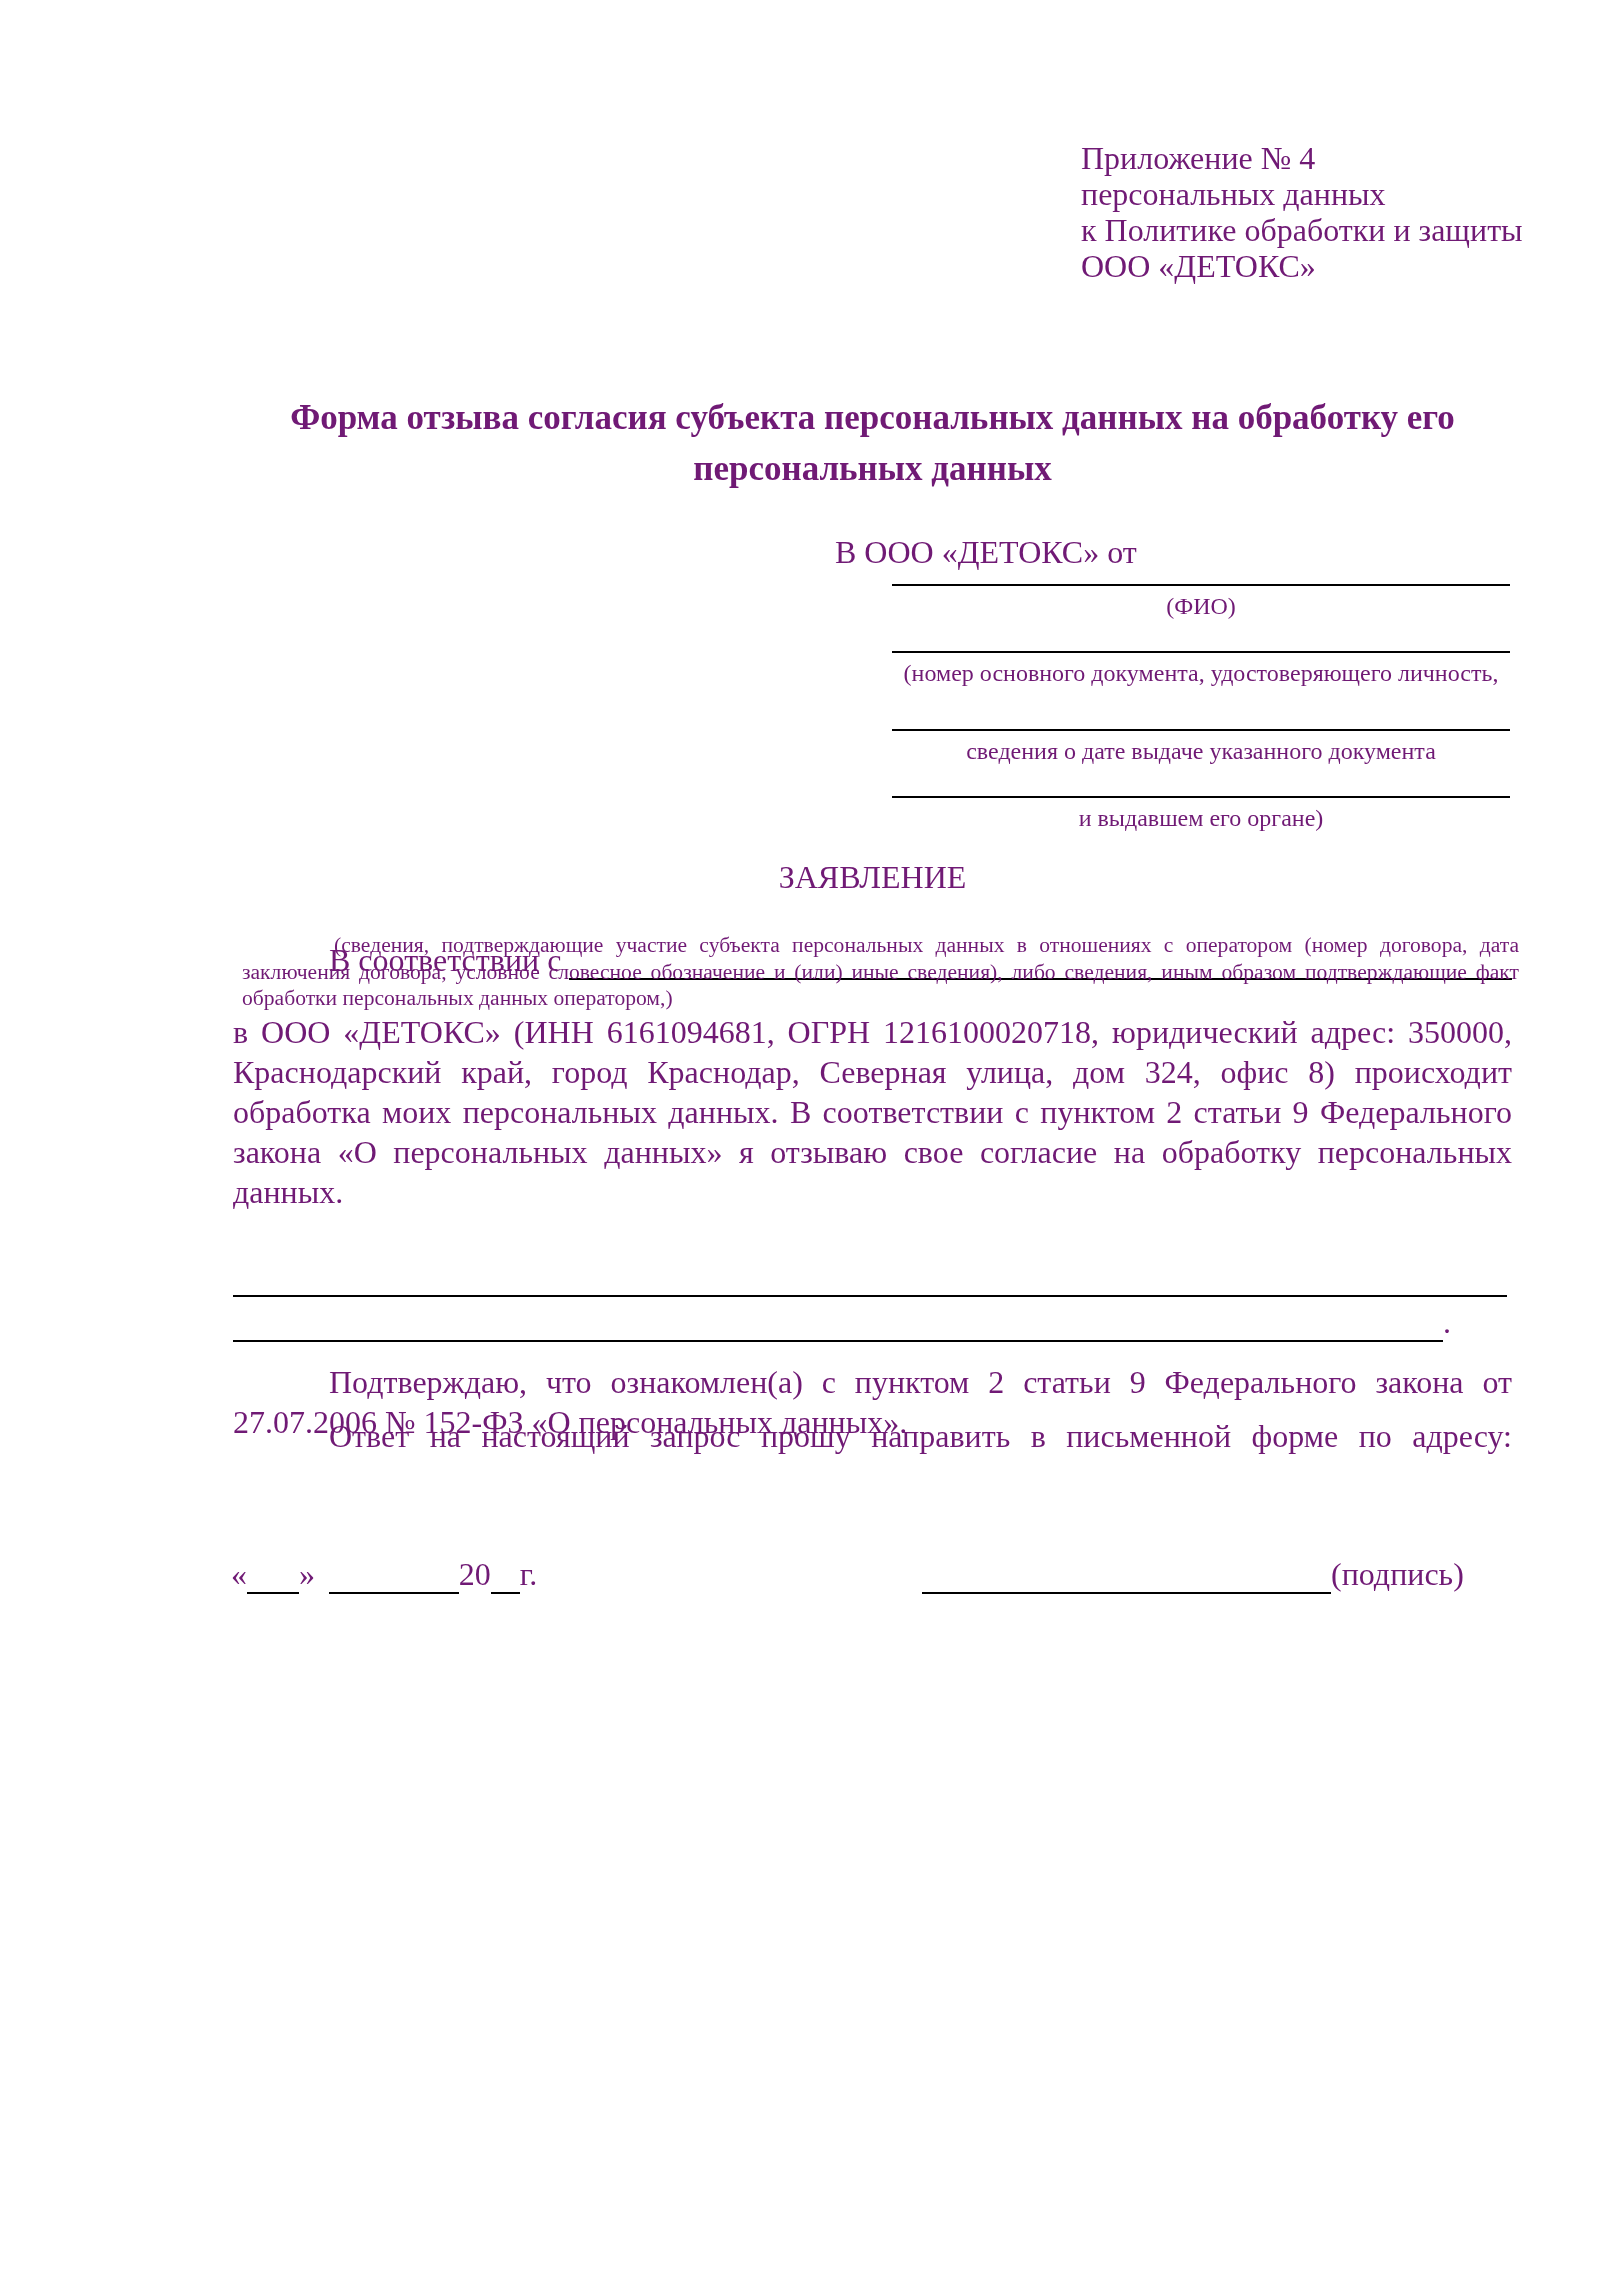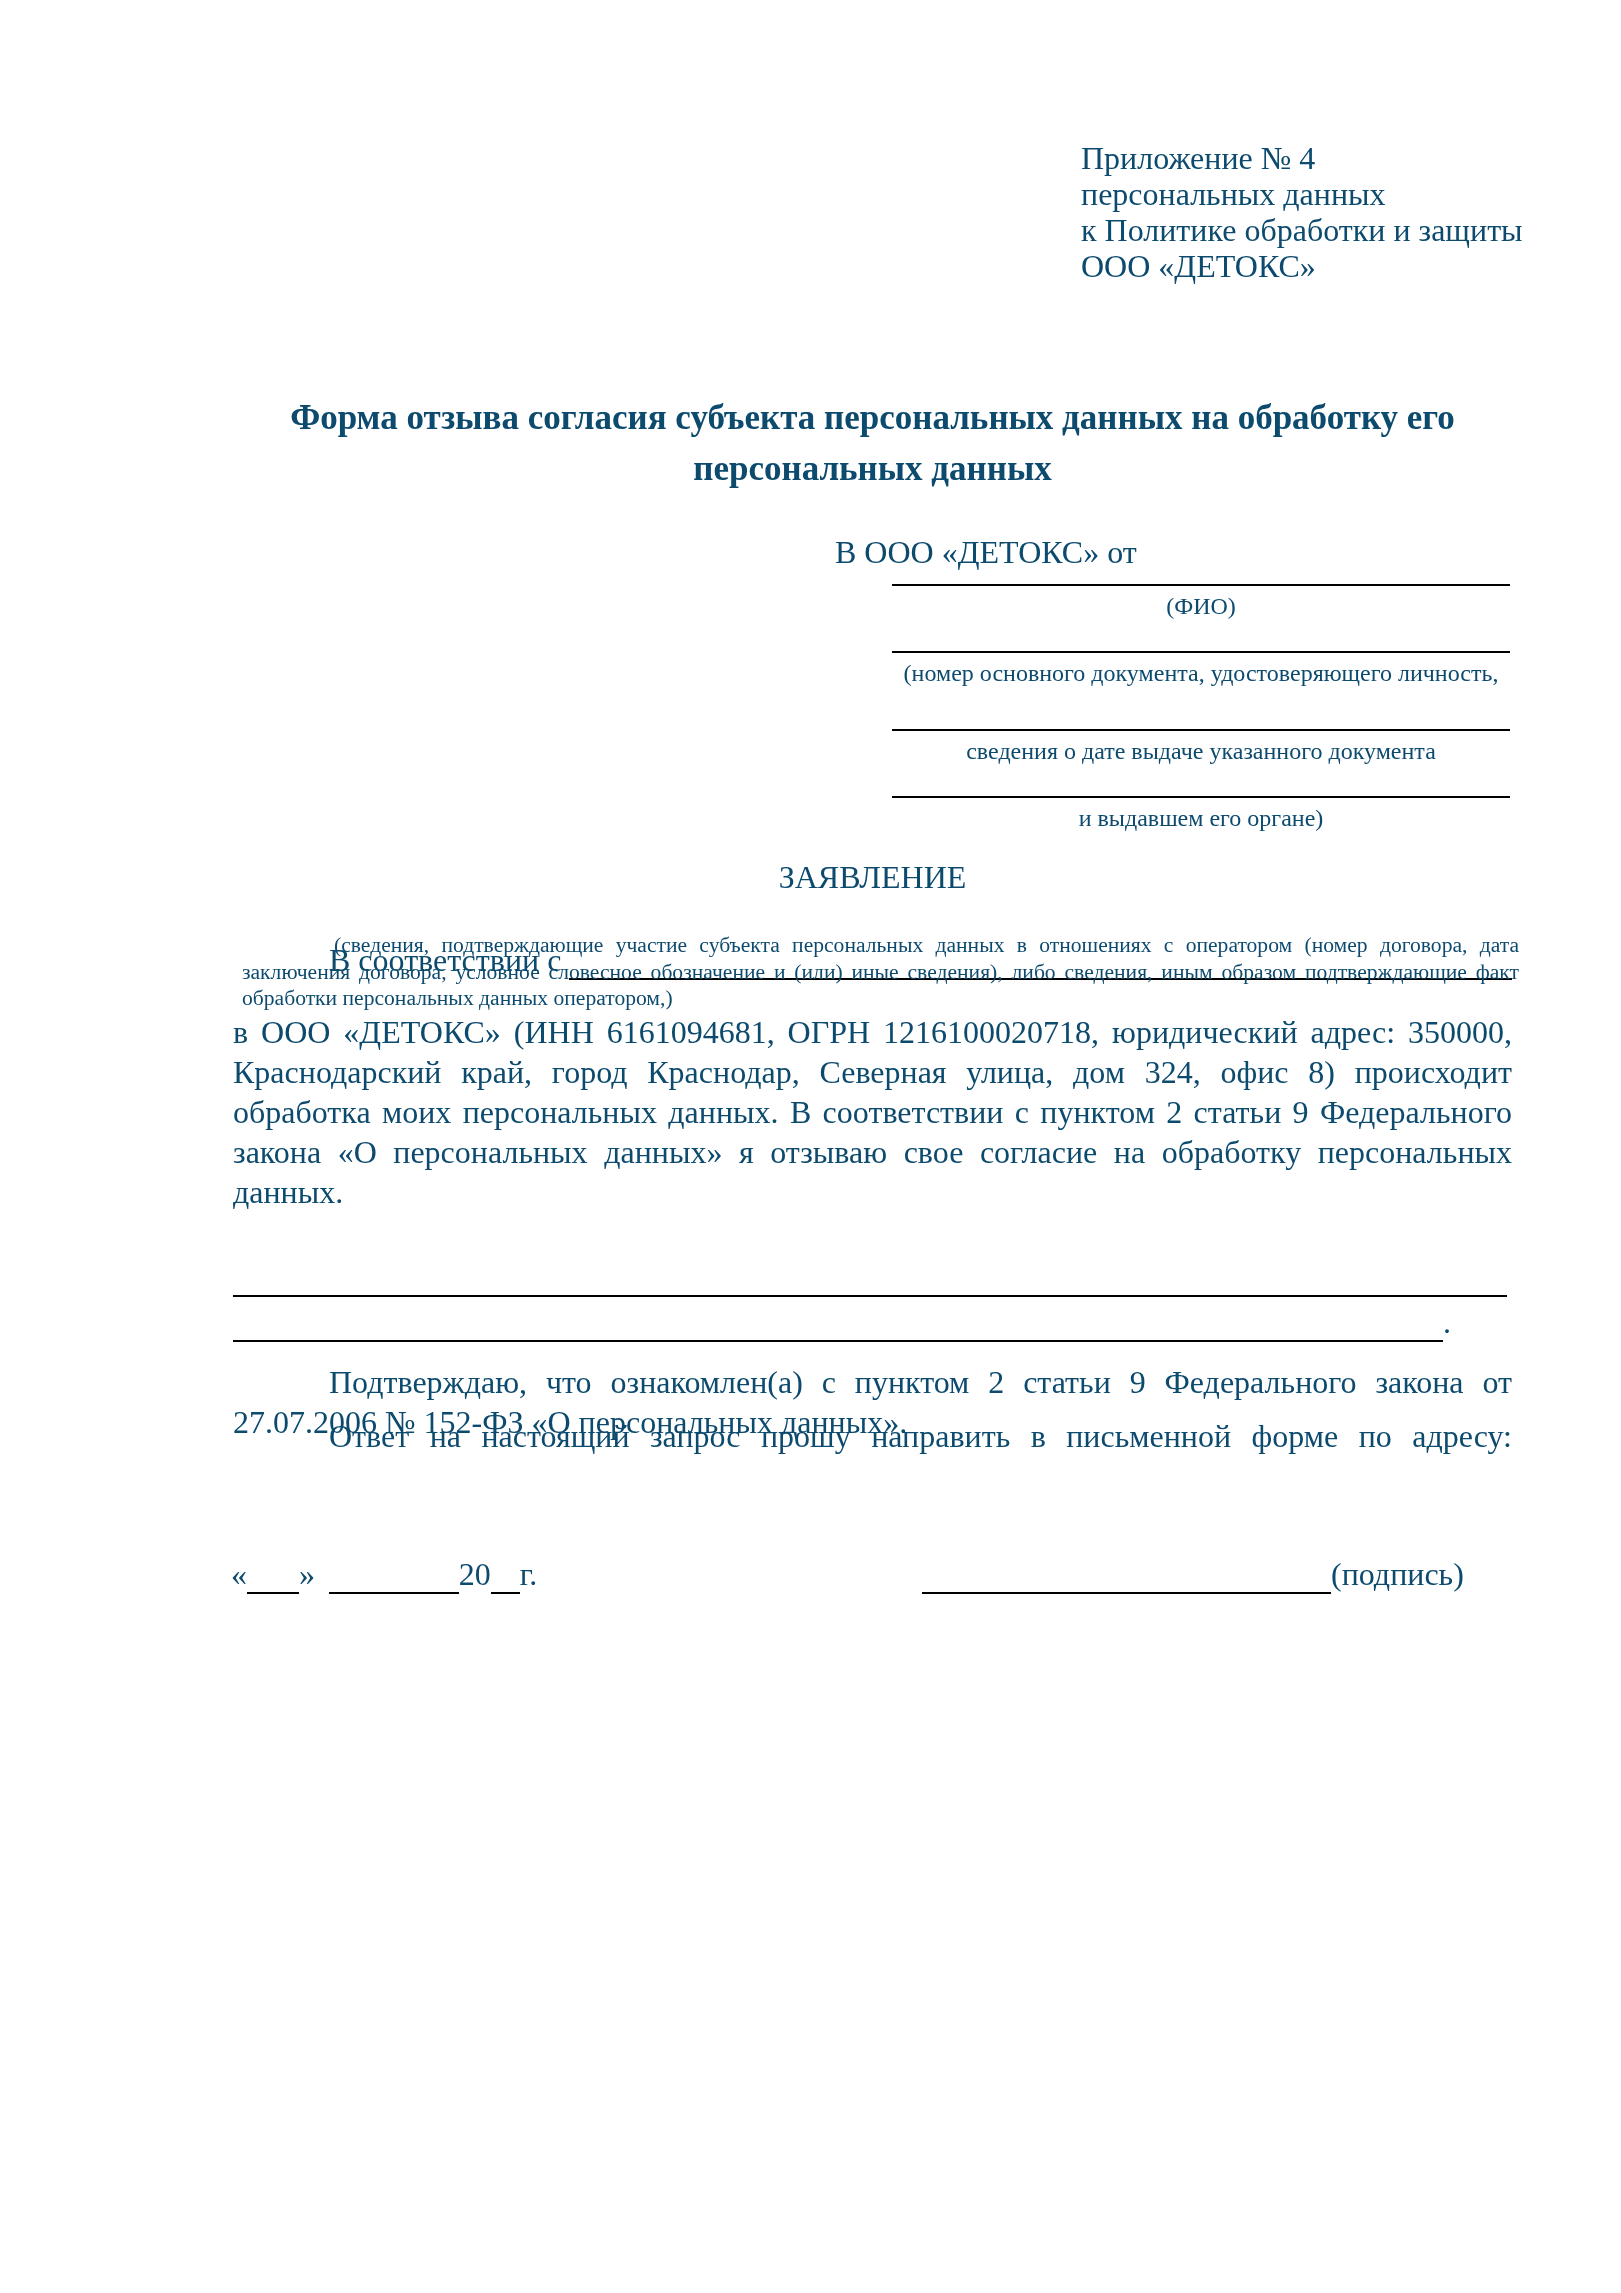--- a/index.html
+++ b/index.html
@@ -1,21 +1,21 @@
 <!DOCTYPE html>
 <html><head>
 <meta charset="utf-8">
 <style>
   html, body { margin: 0; padding: 0; background: #ffffff; }
   .page {
     position: relative;
     width: 1621px;
     height: 2294px;
     background: #ffffff;
-    color: #0c4a6e;
+    color: #701a75;
     font-family: "Liberation Serif", "DejaVu Serif", serif;
     overflow: hidden;
   }
   .abs { position: absolute; }
 
   .appendix-header { left: 1081px; top: 140px; font-size: 32px; line-height: 36px; white-space: nowrap; }
 
   .doc-title {
     left: 233px; top: 392px; width: 1279px;
     text-align: center; font-weight: bold;

